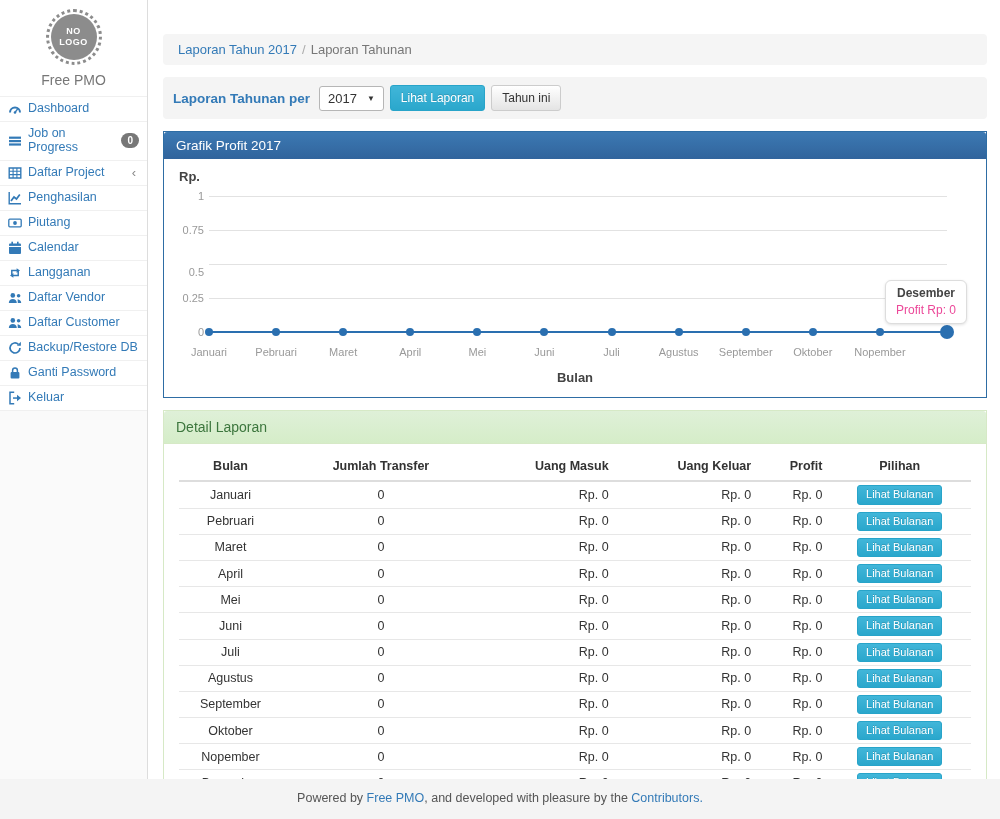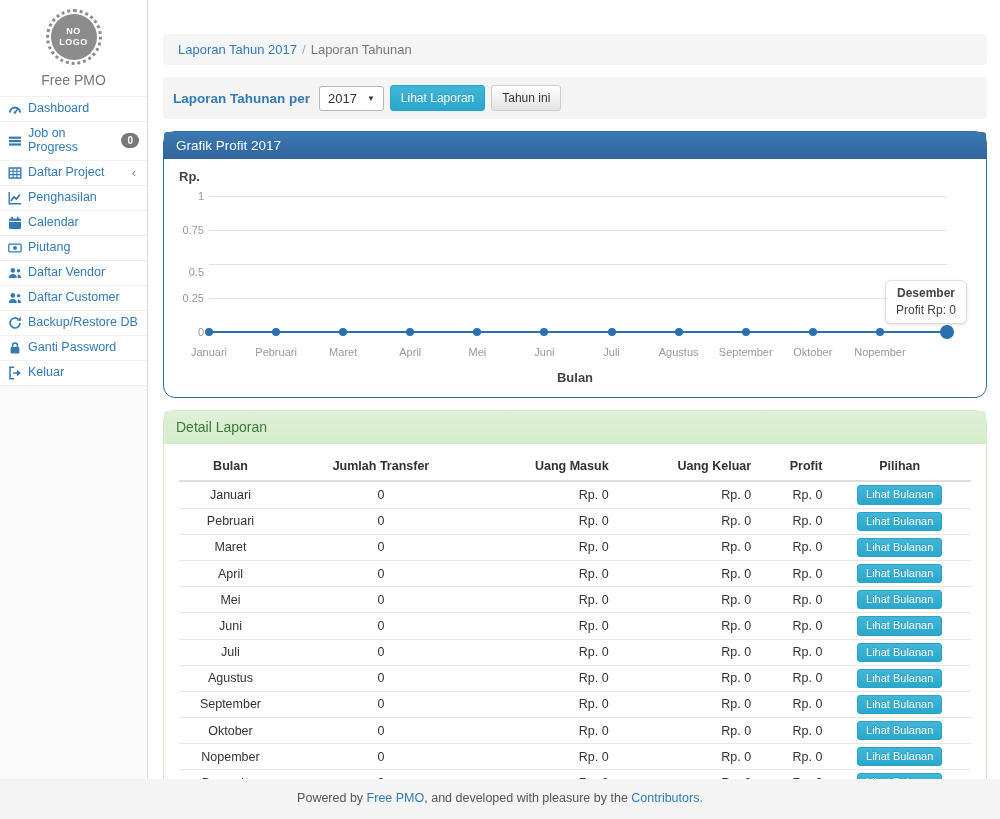--- a/index.html
+++ b/index.html
@@ -39,21 +39,21 @@
 
   .report-bar { background:#f4f4f4; border-radius:4px; padding:8px 10px; display:flex; align-items:center; gap:6px; margin-bottom:12px; }
   .report-bar .lbl { color:#337ab7; font-weight:bold; font-size:13.5px; margin-right:3px; }
   .select { background:#fff; border:1px solid #b6b6b6; border-radius:3px; padding:4px 8px; font-size:13px;
     display:inline-flex; align-items:center; gap:10px; cursor:pointer; }
   .caret { font-size:8px; color:#333; }
   .btn { border-radius:3px; font-size:12px; padding:5px 10px; border:1px solid; cursor:pointer; font-family:inherit; line-height:1.2; }
   .btn-info { color:#fff; background:linear-gradient(#41b6d9,#2aa7cc); border-color:#28a4c9; text-shadow:0 -1px 0 rgba(0,0,0,.15); }
   .btn-default { color:#333; background:linear-gradient(#fff,#e4e4e4); border-color:#ccc; }
 
-  .panel { border:1px solid; border-radius:12px; margin-bottom:12px; background:#fff; }
+  .panel { border:1px solid; border-radius:0; margin-bottom:12px; background:#fff; }
   .panel-primary { border-color:#2e6da4; }
   .panel-primary > .heading { background:linear-gradient(#3c79b3,#31649c); color:#fff; font-size:13.5px;
     padding:6px 12px; border-radius:3px 3px 0 0; }
   .panel-success { border-color:#d6e9c6; }
   .panel-success > .heading { background:linear-gradient(#dff0d8,#d5edc8); color:#3c763d; font-size:14px;
     padding:8px 12px; border-bottom:1px solid #d6e9c6; border-radius:3px 3px 0 0; }
   .panel-body { padding:8px 15px 12px; }
 
   
   .y-axis-title { font-weight:bold; font-size:13px; color:#444; margin:2px 0 2px 0; }
@@ -63,21 +63,21 @@
   .series-line { position:absolute; left:30px; right:24px; height:2px; background:#2a6fb0; }
   .pt-layer { position:absolute; left:30px; right:24px; top:0; bottom:0; }
   .pt { position:absolute; width:8px; height:8px; border-radius:50%; background:#2a6fb0; transform:translate(-50%,-50%); }
   .pt.big { width:14px; height:14px; }
   .xlabels { position:relative; height:14px; margin:5px 24px 0 30px; }
   .xlabel { position:absolute; transform:translateX(-50%); font-size:11px; color:#999; white-space:nowrap; line-height:1; }
   .x-axis-title { text-align:center; font-weight:bold; font-size:13px; color:#444; margin-top:9px; }
   .tooltip { position:absolute; right:4px; bottom:18px; z-index:2; background:#fff; border:1px solid #ddd;
     border-radius:6px; padding:5px 10px 6px; text-align:center; box-shadow:0 1px 3px rgba(0,0,0,.12); }
   .tooltip .t { font-weight:bold; font-size:12px; color:#444; }
-  .tooltip .v { font-size:12px; color:#404040; margin-top:3px; white-space:nowrap; }
+  .tooltip .v { font-size:12px; color:#ec4899; margin-top:3px; white-space:nowrap; }
 
   
   table { width:100%; border-collapse:collapse; font-size:12.5px; }
   th { border-bottom:2px solid #ddd; padding:7px 6px; font-weight:bold; }
   tbody td { border-bottom:1px solid #e7e7e7; padding:3px 6px; height:24px; }
   tfoot td { font-weight:bold; padding:7px 6px; }
   .ta-c { text-align:center; } .ta-r { text-align:right; }
   .btn-xs { font-size:11px; padding:2px 8px; }
 
   footer { background:#f4f4f4; padding:12px 0 14px; text-align:center; font-size:12.5px; color:#555; }
@@ -135,36 +135,47 @@
             <svg viewBox="0 0 14 14">
               <path d="M1.2 1v11.8H13" fill="none" stroke="#337ab7" stroke-width="1.4"></path>
               <path d="M3 10l3-4 2.5 2 3.3-4.5" fill="none" stroke="#337ab7" stroke-width="1.7"></path>
             </svg>
           </span>
           <span>Penghasilan</span>
         </li>
         <li>
           <span class="icon">
             <svg viewBox="0 0 14 14">
+              <rect x="0.8" y="3.2" width="12.4" height="7.6" rx="1" fill="none" stroke="#337ab7" stroke-width="1.3"></rect>
+              <circle cx="7" cy="7" r="1.9" fill="#337ab7"></circle>
+            </svg>
+          </span>
+          <span>Piutang</span>
+        </li>
+        <li>
+          <span class="icon">
+            <svg viewBox="0 0 14 14">
               <rect x="1" y="2.6" width="12" height="10.4" rx="1" fill="#337ab7"></rect>
               <rect x="1" y="4.9" width="12" height="1.1" fill="#fff"></rect>
               <rect x="3.4" y="0.7" width="1.6" height="3" fill="#337ab7"></rect>
               <rect x="9" y="0.7" width="1.6" height="3" fill="#337ab7"></rect>
             </svg>
           </span>
           <span>Calendar</span>
         </li>
         <li>
           <span class="icon">
             <svg viewBox="0 0 14 14">
-              <rect x="0.8" y="3.2" width="12.4" height="7.6" rx="1" fill="none" stroke="#337ab7" stroke-width="1.3"></rect>
-              <circle cx="7" cy="7" r="1.9" fill="#337ab7"></circle>
-            </svg>
-          </span>
-          <span>Piutang</span>
+              <path d="M3.8 9.5V4.6h5.4" fill="none" stroke="#337ab7" stroke-width="1.5"></path>
+              <path d="M8.6 2.2l3.4 2.4-3.4 2.4z" fill="#337ab7"></path>
+              <path d="M10.2 4.5v4.9H4.8" fill="none" stroke="#337ab7" stroke-width="1.5"></path>
+              <path d="M5.4 7l-3.4 2.4 3.4 2.4z" fill="#337ab7"></path>
+            </svg>
+          </span>
+          <span>Langganan</span>
         </li>
         <li>
           <span class="icon">
             <svg viewBox="0 0 14 14">
               <circle cx="4.8" cy="4.4" r="2.3" fill="#337ab7"></circle>
               <path d="M0.8 12c0-2.6 1.8-4.1 4-4.1s4 1.5 4 4.1z" fill="#337ab7"></path>
               <circle cx="10.6" cy="4.8" r="1.8" fill="#337ab7"></circle>
               <path d="M9.6 8.2c2.1.2 3.6 1.7 3.6 3.8H9.8z" fill="#337ab7"></path>
             </svg>
           </span>

